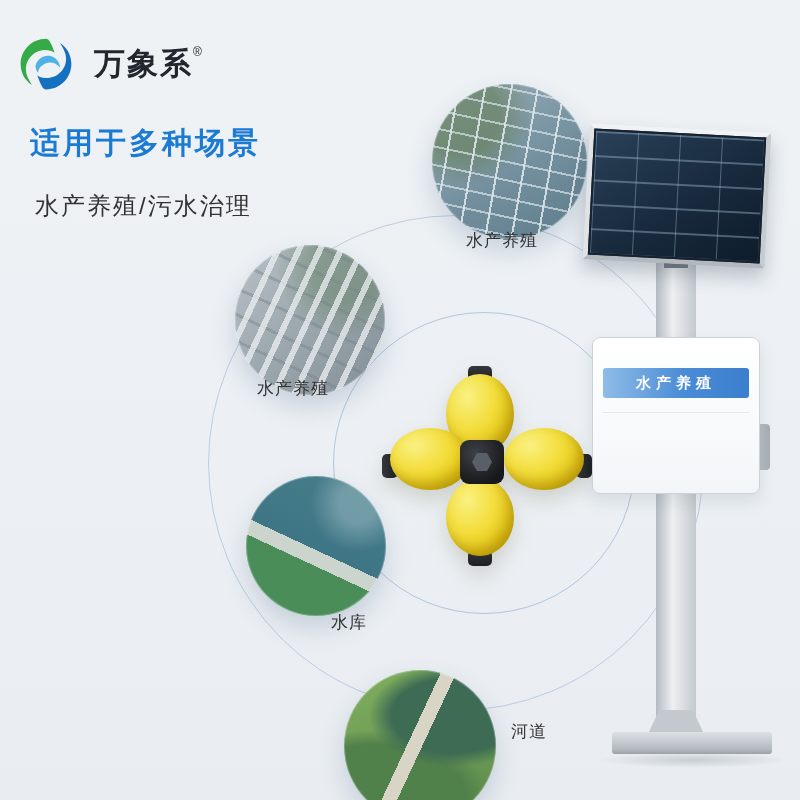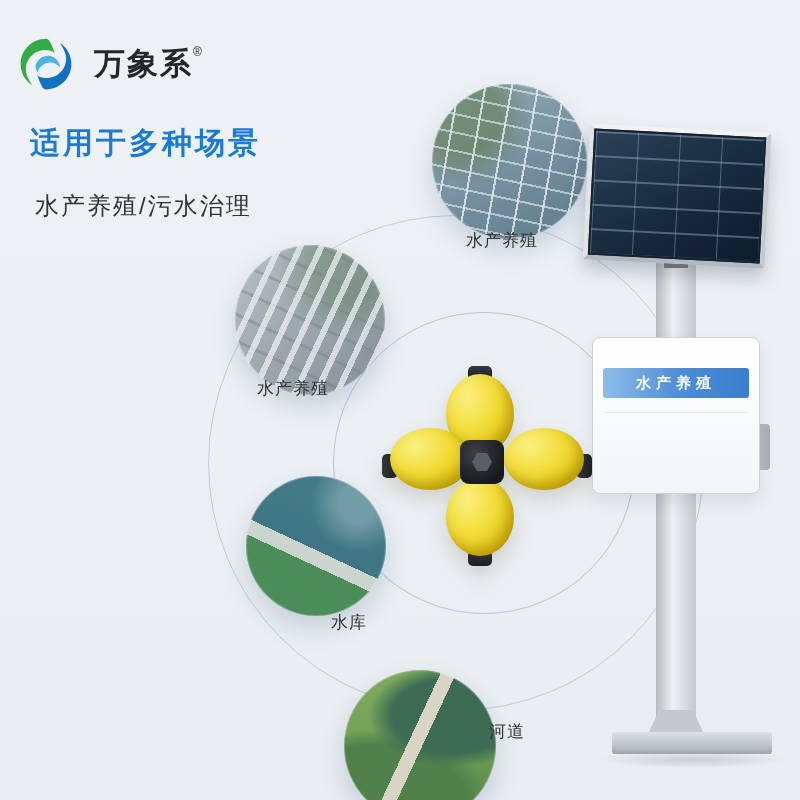--- a/index.html
+++ b/index.html
@@ -55,21 +55,21 @@
       radial-gradient(circle at 80% 20%, rgba(255,255,255,.25) 0 12%, rgba(0,0,0,0) 30%),
       linear-gradient(205deg,#467f8b 0%,#3d7484 60%,#49857b 100%);}
   .label-reservoir{left:331px;top:611px;}
 
   .scene-river{left:344px;top:670px;width:152px;height:152px;
     background:
       linear-gradient(115deg, rgba(0,0,0,0) 0 44%, #d9d5c6 44% 51%, rgba(0,0,0,0) 51%),
       radial-gradient(ellipse 90% 55% at 72% 30%, #3e6b54 0 45%, rgba(0,0,0,0) 62%),
       radial-gradient(ellipse 110% 65% at 20% 85%, #51814b 0 55%, rgba(0,0,0,0) 70%),
       linear-gradient(160deg,#7fae5e 0%,#5d8c4d 100%);}
-  .label-river{left:489px;top:720px;}
+  .label-river{left:511px;top:720px;}
 
   
   .buoy{position:absolute;left:382px;top:366px;width:210px;height:200px;z-index:4;
         filter:drop-shadow(0 10px 10px rgba(70,70,30,.18));}
   .buoy-float{position:absolute;border-radius:50%;
     background:radial-gradient(ellipse at 32% 28%, #faf082 0%, #f3dd3a 42%, #e3c515 72%, #bb9e0b 100%);
     box-shadow:inset -5px -7px 12px rgba(120,90,0,.35);}
   .float-top{left:64px;top:8px;width:68px;height:80px;}
   .float-bottom{left:64px;top:112px;width:68px;height:78px;}
   .float-left{left:8px;top:62px;width:80px;height:62px;}

